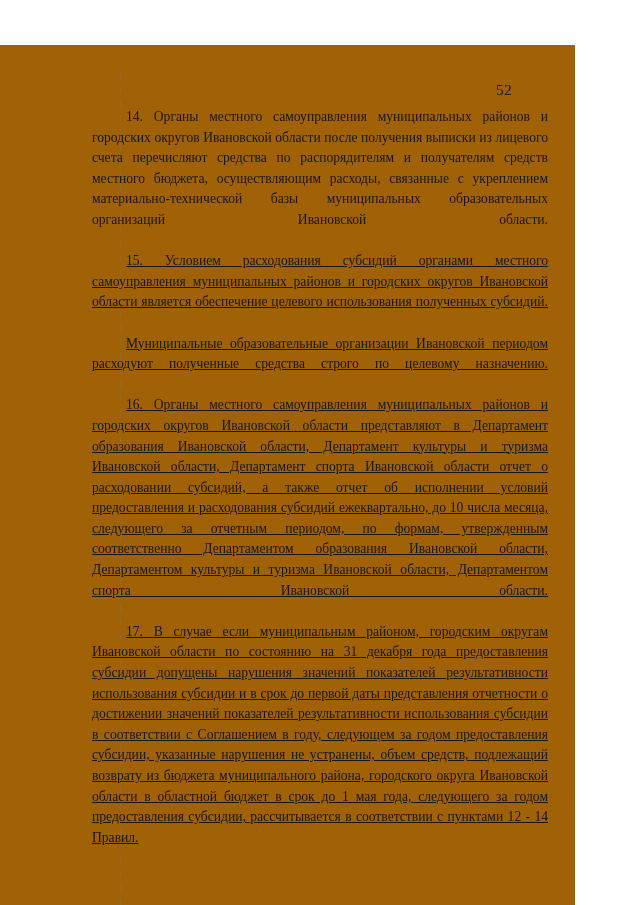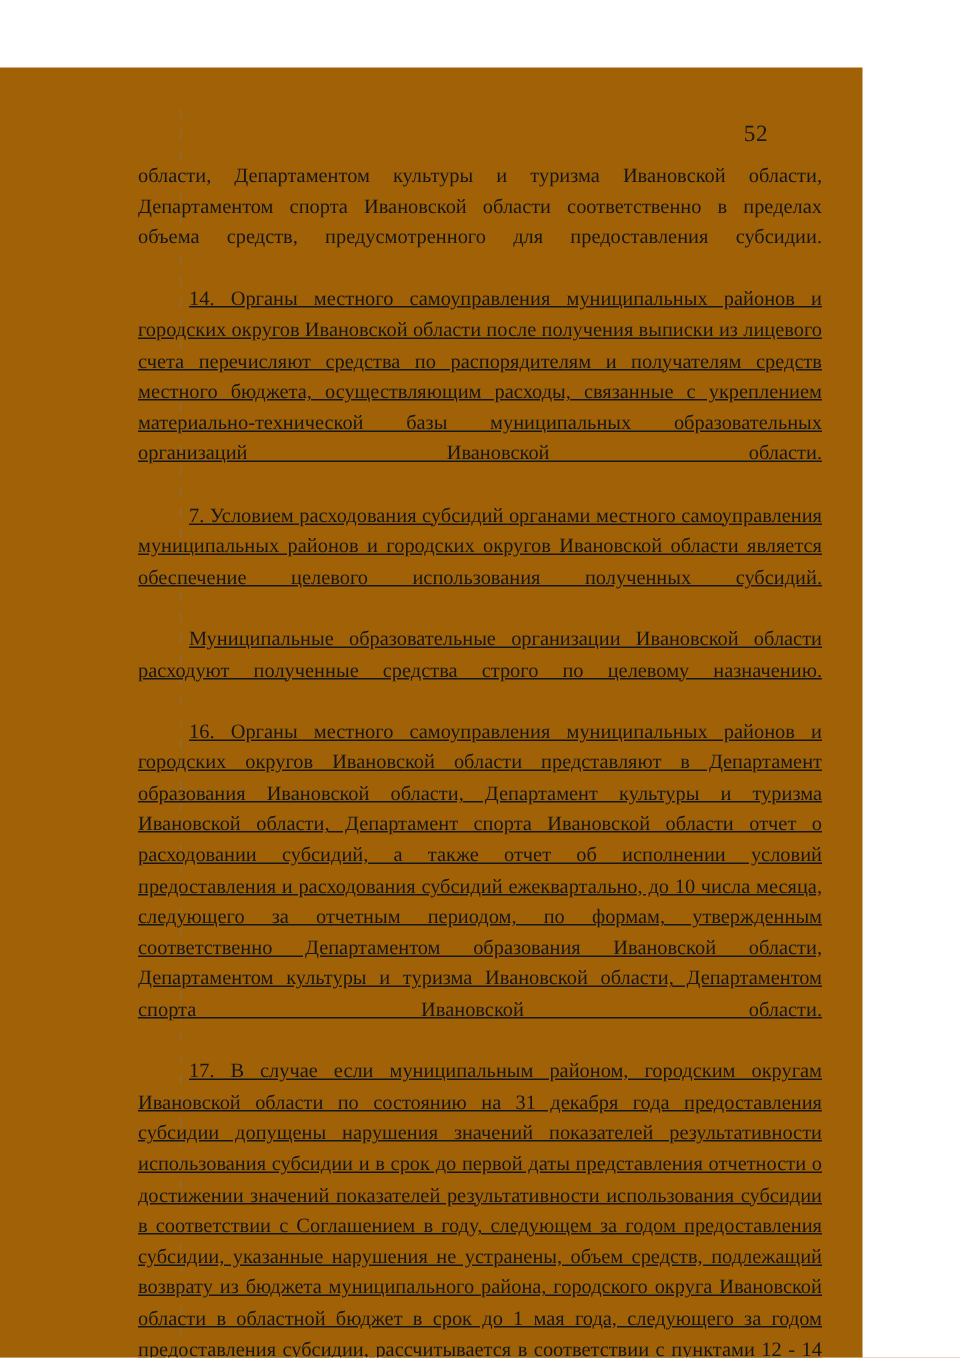--- a/index.html
+++ b/index.html
@@ -78,22 +78,21 @@
 </head>
 <body>
 
 <div class="page">
 
   <div class="margin-line"></div>
 
   <div class="page-number">52</div>
 
   <div class="body-text">
-    <p class="para">области, Департаментом культуры и туризма Ивановской области, Департаментом спорта Ивановской области соответственно в пределах объема средств, предусмотренного для предоставления субсидии.</p>
     <p class="para indent">14. Органы местного самоуправления муниципальных районов и городских округов Ивановской области после получения выписки из лицевого счета перечисляют средства по распорядителям и получателям средств местного бюджета, осуществляющим расходы, связанные с укреплением материально-технической базы муниципальных образовательных организаций Ивановской области.</p>
-    <p class="para indent">7. Условием расходования субсидий органами местного самоуправления муниципальных районов и городских округов Ивановской области является обеспечение целевого использования полученных субсидий.</p>
-    <p class="para indent">Муниципальные образовательные организации Ивановской области расходуют полученные средства строго по целевому назначению.</p>
+    <p class="para indent">15. Условием расходования субсидий органами местного самоуправления муниципальных районов и городских округов Ивановской области является обеспечение целевого использования полученных субсидий.</p>
+    <p class="para indent">Муниципальные образовательные организации Ивановской периодом расходуют полученные средства строго по целевому назначению.</p>
     <p class="para indent">16. Органы местного самоуправления муниципальных районов и городских округов Ивановской области представляют в Департамент образования Ивановской области, Департамент культуры и туризма Ивановской области, Департамент спорта Ивановской области отчет о расходовании субсидий, а также отчет об исполнении условий предоставления и расходования субсидий ежеквартально, до 10 числа месяца, следующего за отчетным периодом, по формам, утвержденным соответственно Департаментом образования Ивановской области, Департаментом культуры и туризма Ивановской области, Департаментом спорта Ивановской области.</p>
     <p class="para indent">17. В случае если муниципальным районом, городским округам Ивановской области по состоянию на 31 декабря года предоставления субсидии допущены нарушения значений показателей результативности использования субсидии и в срок до первой даты представления отчетности о достижении значений показателей результативности использования субсидии в соответствии с Соглашением в году, следующем за годом предоставления субсидии, указанные нарушения не устранены, объем средств, подлежащий возврату из бюджета муниципального района, городского округа Ивановской области в областной бюджет в срок до 1 мая года, следующего за годом предоставления субсидии, рассчитывается в соответствии с пунктами 12 - 14 Правил.</p>
 
   </div>
 
 </div>
 
 </body></html>

